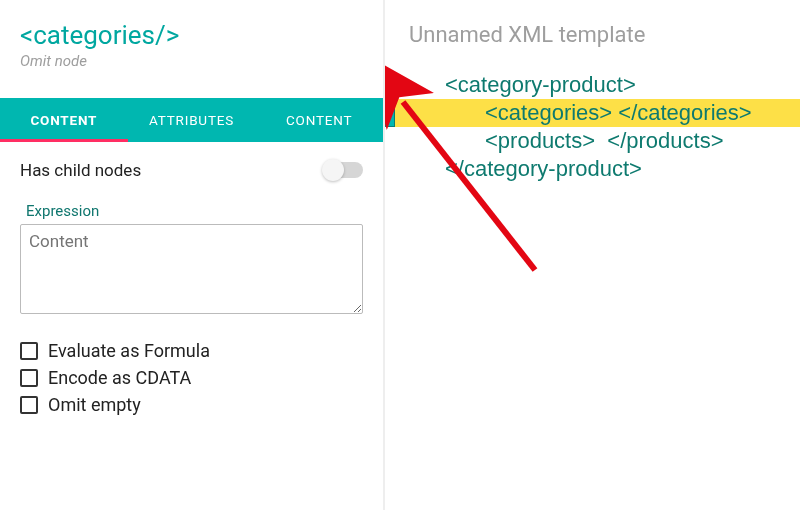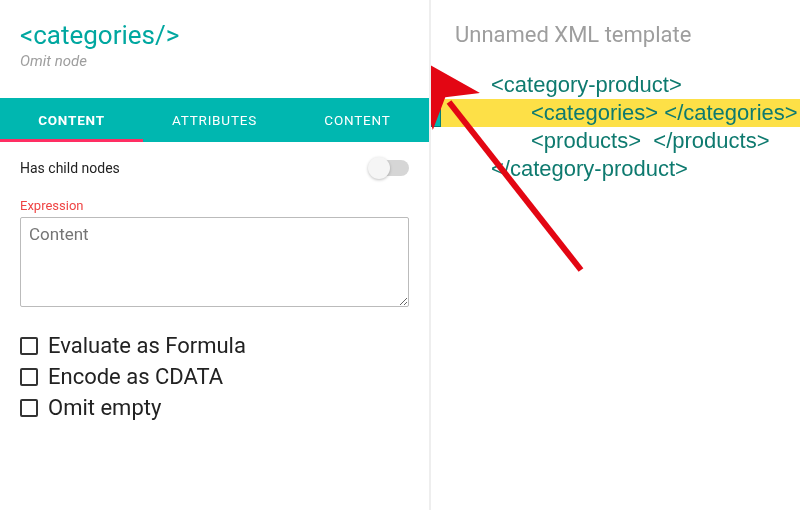--- a/index.html
+++ b/index.html
@@ -1,43 +1,43 @@
 <!DOCTYPE html>
 <html><head>
 <meta charset="utf-8">
 <style>
   * { box-sizing: border-box; margin: 0; padding: 0; }
   body { font-family: -apple-system, BlinkMacSystemFont, "Segoe UI", Roboto, Helvetica, Arial, sans-serif; width: 800px; height: 510px; background: #fff; color: #222; overflow: hidden; }
   .app { display: flex; width: 100%; height: 100%; }
-  .left { width: 431px; border-right: 2px solid #eee; display: flex; flex-direction: column; }
+  .left { width: 385px; border-right: 2px solid #eee; display: flex; flex-direction: column; }
   .right { flex: 1; position: relative; }
 
   .left-head { padding: 20px 20px 10px 20px; }
   .node-title { color: #00a7a0; font-size: 26px; font-weight: 400; }
   .node-sub { color: #9e9e9e; font-style: italic; font-size: 15px; margin-top: 2px; }
 
   .tabs { display: flex; background: #00b7b0; color: #fff; margin-top: 18px; }
   .tab { flex: 1; text-align: center; padding: 14px 0; font-size: 13.5px; letter-spacing: 0.8px; cursor: pointer; position: relative; }
   .tab.active { font-weight: 700; }
   .tab.active::after { content: ""; position: absolute; bottom: 0; left: 0; right: 0; height: 3px; background: #ff2e63; }
 
   .panel { padding: 18px 20px; }
   .row { display: flex; align-items: center; justify-content: space-between; margin-bottom: 22px; }
-  .row-label { font-size: 14px; color: #222; }
+  .row-label { font-size: 17px; color: #222; }
 
   .toggle { width: 40px; height: 16px; background: #d6d6d6; border-radius: 10px; position: relative; cursor: pointer; }
   .toggle::after { content: ""; position: absolute; top: -3px; left: -1px; width: 22px; height: 22px; background: #f5f5f5; border-radius: 50%; box-shadow: 0 1px 3px rgba(0,0,0,.25); }
 
-  .field-label { color: #ef4444; font-size: 13px; margin-bottom: 4px; }
+  .field-label { color: #0f766e; font-size: 15px; margin-bottom: 4px; margin-left: 6px; }
   .textarea { width: 100%; height: 90px; resize: both; border: 1px solid #bbb; border-radius: 2px; font-size: 17px; padding: 6px 8px; color: #555; font-family: inherit; }
 
   .checks { margin-top: 22px; }
   .check { display: flex; align-items: center; gap: 10px; margin-bottom: 6px; cursor: pointer; }
   .box { width: 18px; height: 18px; border: 2px solid #333; border-radius: 2px; }
-  .check-label { font-size: 22px; }
+  .check-label { font-size: 18px; }
 
   .right-head { padding: 22px 20px 10px 24px; color: #9e9e9e; font-size: 22px; }
 
   .code { position: relative; padding: 14px 0 0 0; font-family: Liberation Sans, sans-serif; font-size: 22px; line-height: 28px; color: #0e7a6f; }
   .code-line { padding-left: 60px; white-space: pre; }
   .code-line.indent1 { padding-left: 100px; }
   .code-line.highlight { background: #fde047; position: relative; }
   .code-line.highlight::before { content: ""; position: absolute; left: 0; top: 0; bottom: 0; width: 8px; background: #00b7b0; border: 1px solid #0a7d76; }
 
   .arrow-layer { position: absolute; inset: 0; pointer-events: none; }

